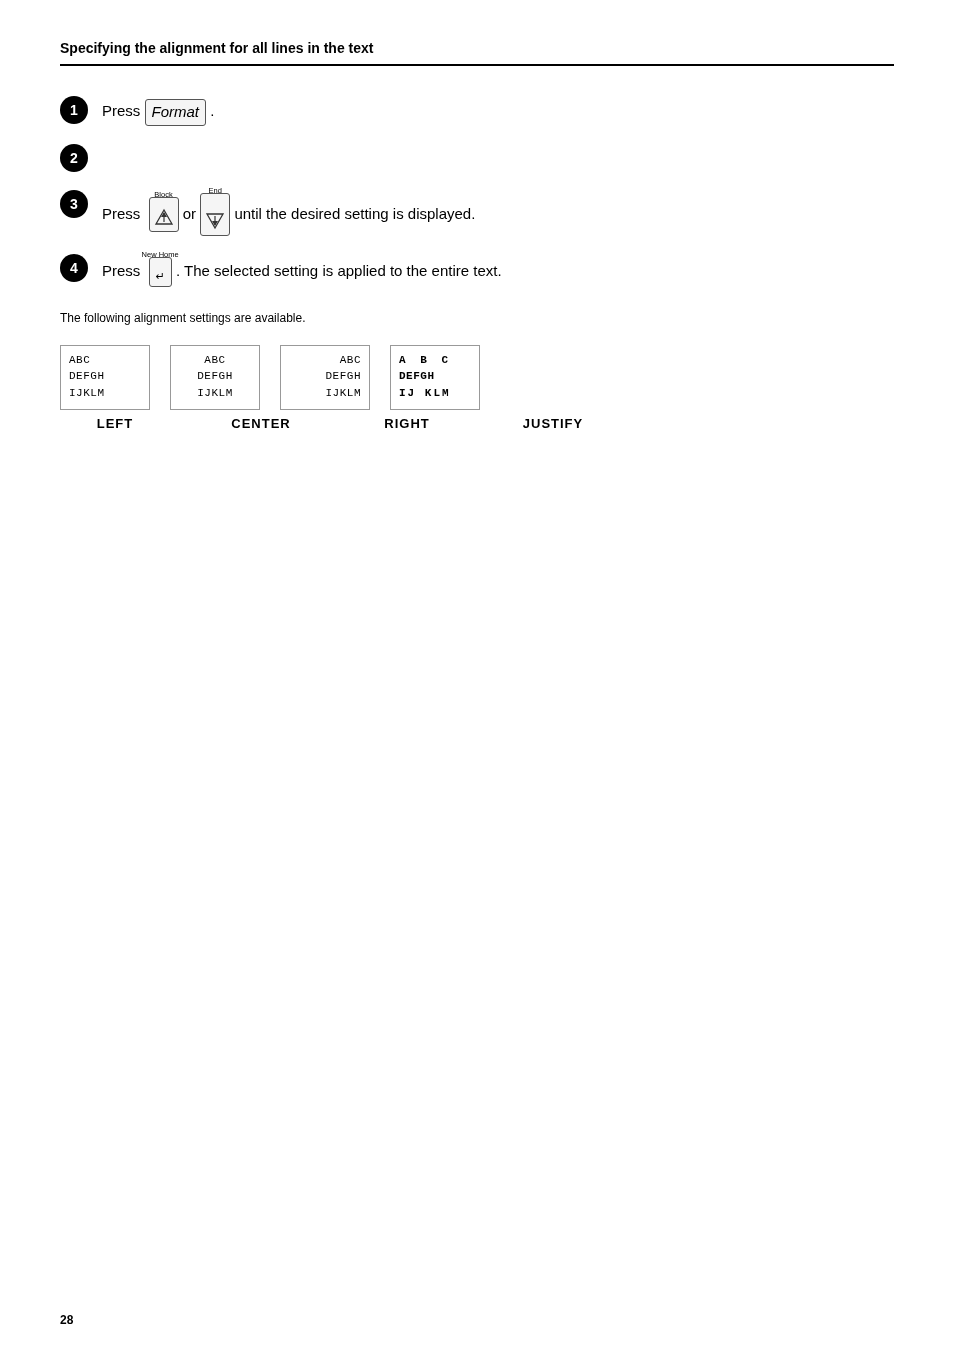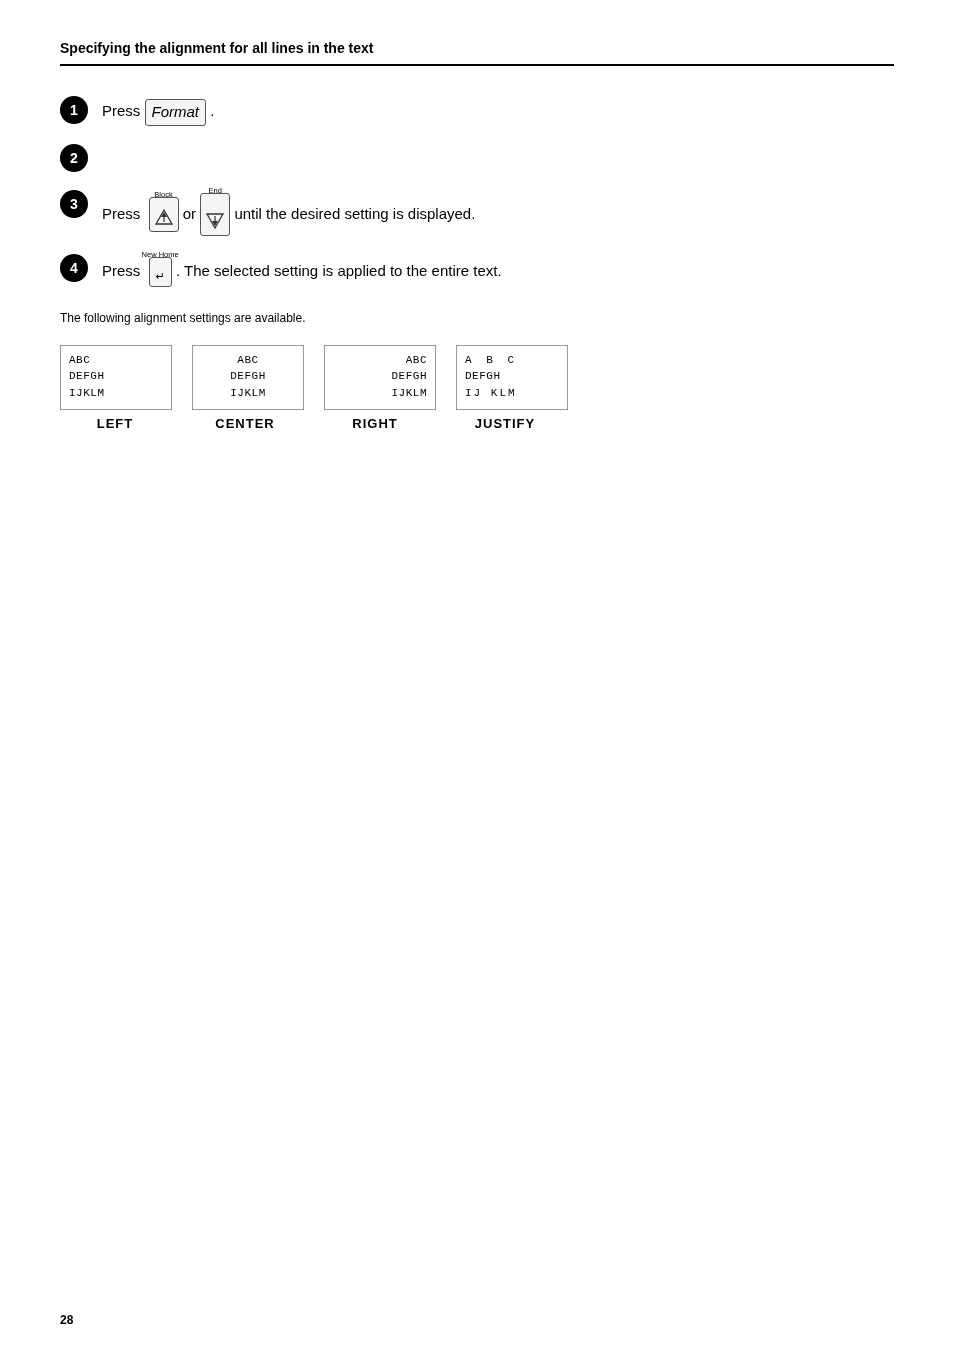--- a/index.html
+++ b/index.html
@@ -62,46 +62,46 @@
     
     .align-samples {
       display: flex;
       gap: 0;
       margin-top: 10px;
       margin-bottom: 6px;
     }
 
     .align-box {
       border: 1px solid #999;
-      width: 112px;
+      width: 90px;
       min-height: 65px;
       padding: 6px 8px;
       font-size: 12px;
       font-family: 'Courier New', monospace;
       margin-right: 20px;
       display: flex;
       flex-direction: column;
       justify-content: flex-start;
     }
 
     .align-box.left-align .line { text-align: left; }
     .align-box.center-align .line { text-align: center; }
     .align-box.right-align .line { text-align: right; }
-    .align-box.justify-align .line { text-align: justify; }
+    .align-box.justify-align .line { text-align: justify; font-weight: bold; }
 
     .align-box .line {
       display: block;
       font-size: 11px;
       line-height: 1.5;
       letter-spacing: 0.5px;
     }
 
     .align-labels {
       display: flex;
-      gap: 0;
+      gap: 16px;
       margin-top: 4px;
     }
 
     .align-label {
       width: 110px;
       margin-right: 20px;
       text-align: center;
       font-weight: bold;
       font-size: 13px;
       letter-spacing: 1px;

